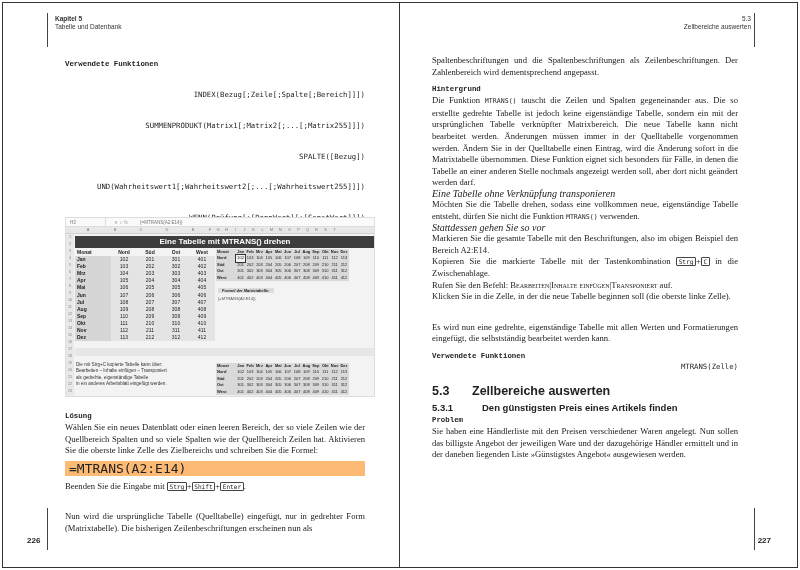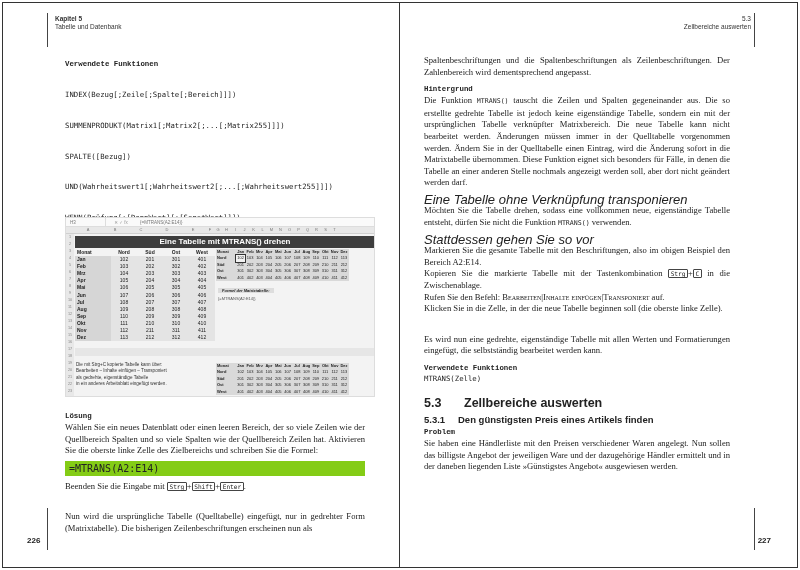--- a/index.html
+++ b/index.html
@@ -11,34 +11,34 @@
 
   .runhead { position: absolute; font-family: "Liberation Sans", sans-serif; font-size: 6.5px; line-height: 8px; color: #333; }
   .runhead.left { left: 52px; top: 12px; }
   .runhead.left .ch { font-weight: bold; }
   .runhead.right { right: 46px; top: 12px; text-align: right; }
   .vbar { position: absolute; width: 1px; background: #444; }
   .pagenum { position: absolute; bottom: 22px; font-family: "Liberation Sans", sans-serif; font-weight: bold; font-size: 8px; }
 
   .content { position: absolute; font-size: 8.6px; line-height: 11.6px; }
   .left .content { left: 62px; top: 52px; width: 300px; }
-  .right .content { left: 24px; top: 52px; width: 306px; }
+  .right .content { left: 32px; top: 52px; width: 306px; }
 
   .label { font-family: Liberation Mono, monospace; font-weight: bold; font-size: 7.4px; line-height: 11px; margin-top: 4px; }
-  .code { font-family: "DejaVu Sans Mono", monospace; font-size: 7.3px; line-height: 10.2px; white-space: pre; }
+  .code { font-family: "DejaVu Sans Mono", monospace; font-size: 7.3px; line-height: 10.2px; white-space: pre; text-align: right; }
   .h3 { font-family: "Liberation Sans", sans-serif; font-weight: bold; font-size: 10px; margin-top: 9px; margin-bottom: 2px; }
   .h3 .num { display: inline-block; width: 34px; }
   .h2 { font-family: "Liberation Sans", sans-serif; font-weight: bold; font-size: 12.5px; margin-top: 14px; margin-bottom: 4px; }
   .h2 .num { display: inline-block; width: 40px; }
   .h3b { font-family: "Liberation Sans", sans-serif; font-weight: bold; font-size: 9.5px; margin-top: 2px; }
-  .h3b .num { display: inline-block; width: 34px; }
+  .h3b .num { display: inline-block; width: 50px; }
   p { text-align: justify; }
-  .italic { font-style: italic; font-family: Liberation Sans, sans-serif; font-size: 13px; line-height: 10px; margin-top: 6px; }
+  .italic { font-style: italic; font-family: Liberation Serif, serif; font-size: 10px; line-height: 10px; }
   .gap { margin-top: 19px; }
-  .codebox { background: #84cc16; padding: 2px 4px; margin: 4px 0 5px 0; font-family: "DejaVu Sans Mono", monospace; font-size: 10px; line-height: 11px; }
+  .codebox { background: #fdba74; padding: 2px 4px; margin: 4px 0 5px 0; font-family: "DejaVu Sans Mono", monospace; font-size: 13px; line-height: 11px; }
   .key { display: inline-block; border: 0.8px solid #444; font-family: "DejaVu Sans Mono", monospace; font-size: 6.2px; line-height: 7px; padding: 0 1.5px; border-radius: 1px; }
   .inl-mono { font-family: "DejaVu Sans Mono", monospace; font-size: 6.6px; }
   .smallcaps { font-variant: small-caps; }
 
   
   .sheet { position: absolute; left: 62px; top: 214px; width: 310px; height: 180px; background: #f3f3f3; border: 1px solid #ddd; font-family: "Liberation Sans", sans-serif; overflow: hidden; }
   .fbar { height: 9px; background: #fafafa; border-bottom: 1px solid #ddd; display: flex; align-items: center; font-size: 4.5px; color: #777; }
   .fbar .namebox { width: 40px; padding-left: 4px; border-right: 1px solid #ddd; height: 100%; display: flex; align-items: center; }
   .fbar .fx { width: 30px; text-align: center; color: #999; }
   .fbar .formula { padding-left: 4px; }

